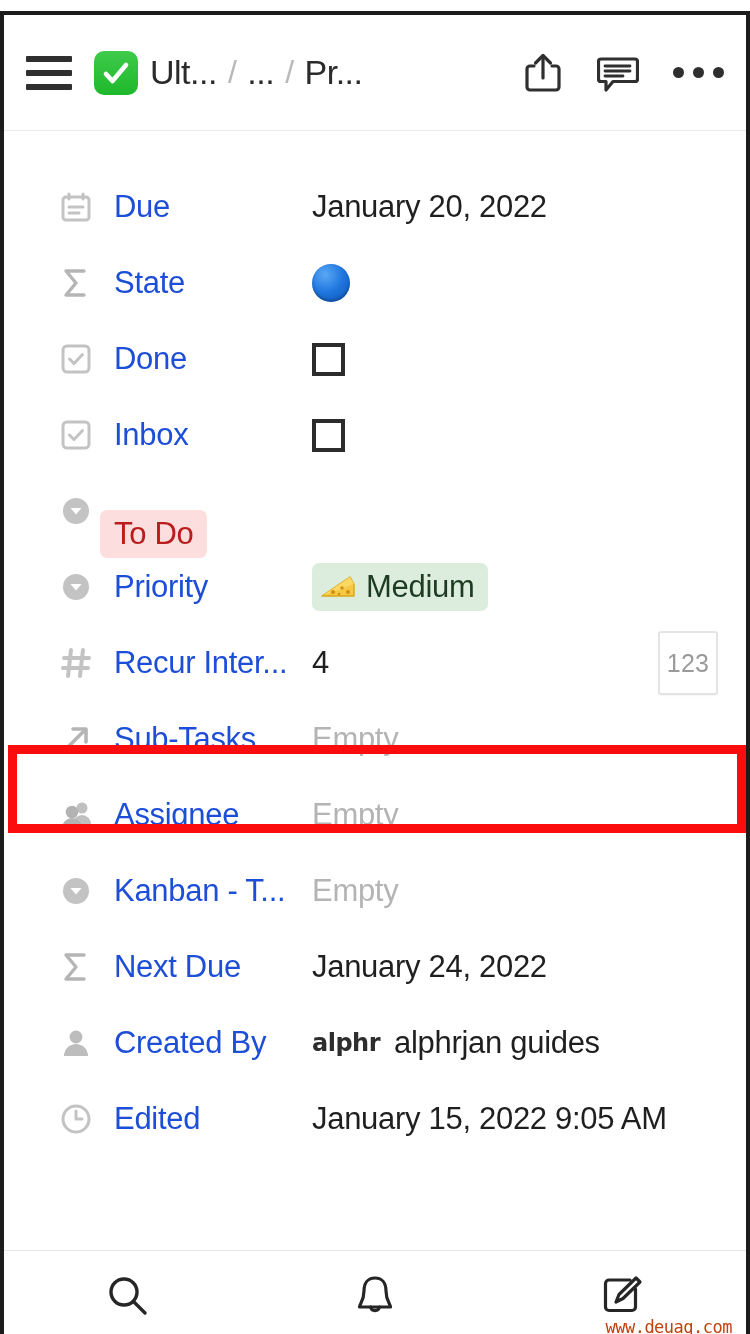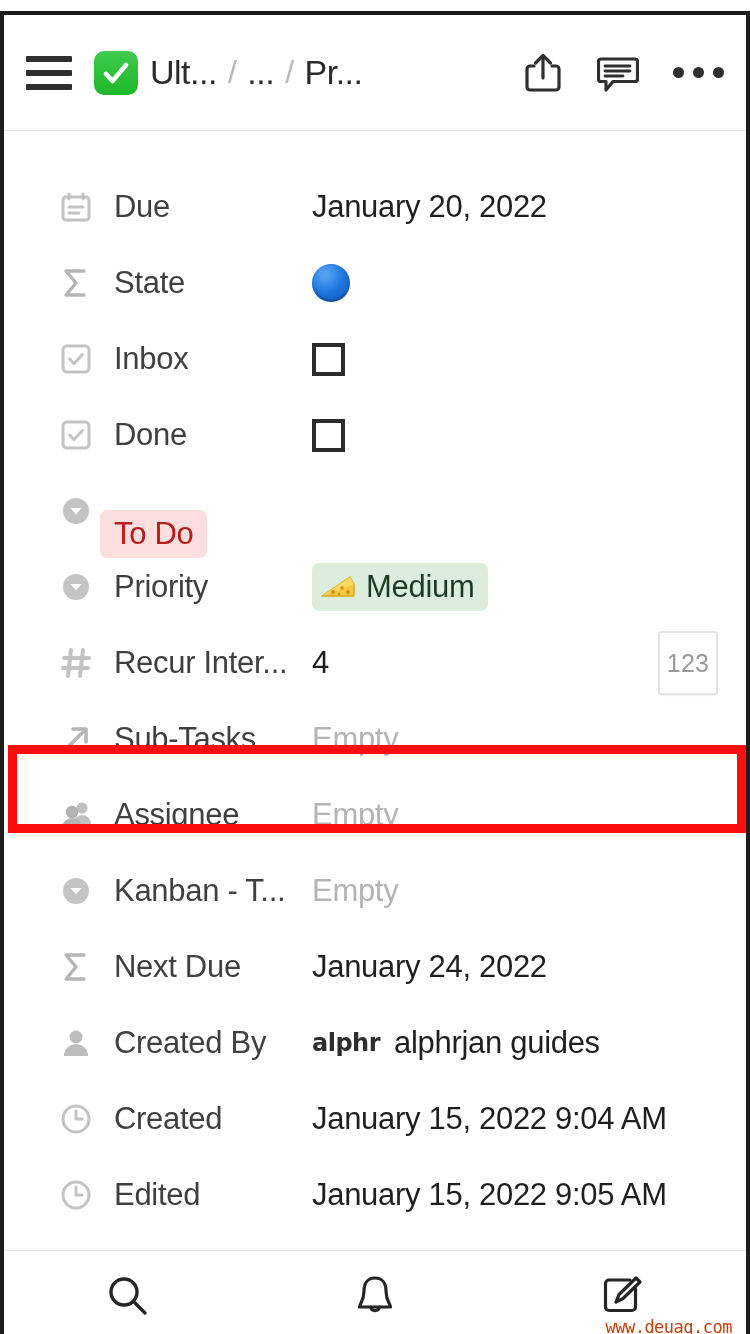--- a/index.html
+++ b/index.html
@@ -120,21 +120,21 @@
     flex: 0 0 40px;
     display: flex;
     align-items: center;
     justify-content: flex-start;
     color: #b5b5b5;
   }
   .prop-label {
     flex: 0 0 auto;
     width: 212px;
     font-size: 31px;
-    color: #404040;
+    color: #1d4ed8;
     letter-spacing: -0.3px;
     white-space: nowrap;
     overflow: hidden;
     padding-left: 14px;
     box-sizing: border-box;
   }
   .prop-value {
     flex: 1 1 auto;
     font-size: 31px;
     color: #1f1f1f;
@@ -346,34 +346,34 @@
       </div>
     </div>
 
     <div class="prop-row">
       <div class="prop-icon">
         <svg width="32" height="32" viewBox="0 0 32 32" aria-hidden="true">
           <rect x="3" y="3" width="26" height="26" rx="4" fill="none" stroke="#c3c3c3" stroke-width="3"></rect>
           <path d="M9.5 16 L14 20.5 L22.5 11.5" fill="none" stroke="#c3c3c3" stroke-width="3" stroke-linecap="round" stroke-linejoin="round"></path>
         </svg>
       </div>
-      <div class="prop-label">Inbox</div>
+      <div class="prop-label">Done</div>
       <div class="prop-value">
         <span class="checkbox-box"></span>
       </div>
     </div>
 
     <div class="prop-row">
       <div class="prop-icon">
         <svg width="32" height="32" viewBox="0 0 32 32" aria-hidden="true">
           <rect x="3" y="3" width="26" height="26" rx="4" fill="none" stroke="#c3c3c3" stroke-width="3"></rect>
           <path d="M9.5 16 L14 20.5 L22.5 11.5" fill="none" stroke="#c3c3c3" stroke-width="3" stroke-linecap="round" stroke-linejoin="round"></path>
         </svg>
       </div>
-      <div class="prop-label">Done</div>
+      <div class="prop-label">Inbox</div>
       <div class="prop-value">
         <span class="checkbox-box"></span>
       </div>
     </div>
 
     <div class="prop-row">
       <div class="prop-icon">
         <svg width="32" height="32" viewBox="0 0 32 32" aria-hidden="true">
           <circle cx="16" cy="16" r="13" fill="#c3c3c3"></circle>
           <path d="M10.5 13 L16 19.5 L21.5 13 Z" fill="#ffffff"></path>
@@ -474,30 +474,20 @@
       </div>
       <div class="prop-label">Created By</div>
       <div class="prop-value">
         <span class="avatar-wordmark">
           <span>alphr</span>
         </span>
         <span>alphrjan guides</span>
       </div>
     </div>
 
-    <div class="prop-row">
-      <div class="prop-icon">
-        <svg width="32" height="32" viewBox="0 0 32 32" aria-hidden="true">
-          <circle cx="16" cy="16" r="13" fill="none" stroke="#c3c3c3" stroke-width="3"></circle>
-          <path d="M16 8 V16 H22" fill="none" stroke="#c3c3c3" stroke-width="3" stroke-linecap="round" stroke-linejoin="round"></path>
-        </svg>
-      </div>
-      <div class="prop-label">Created</div>
-      <div class="prop-value">January 15, 2022 9:04 AM</div>
-    </div>
 
     <div class="prop-row">
       <div class="prop-icon">
         <svg width="32" height="32" viewBox="0 0 32 32" aria-hidden="true">
           <circle cx="16" cy="16" r="13" fill="none" stroke="#c3c3c3" stroke-width="3"></circle>
           <path d="M16 8 V16 H22" fill="none" stroke="#c3c3c3" stroke-width="3" stroke-linecap="round" stroke-linejoin="round"></path>
         </svg>
       </div>
       <div class="prop-label">Edited</div>
       <div class="prop-value">January 15, 2022 9:05 AM</div>

